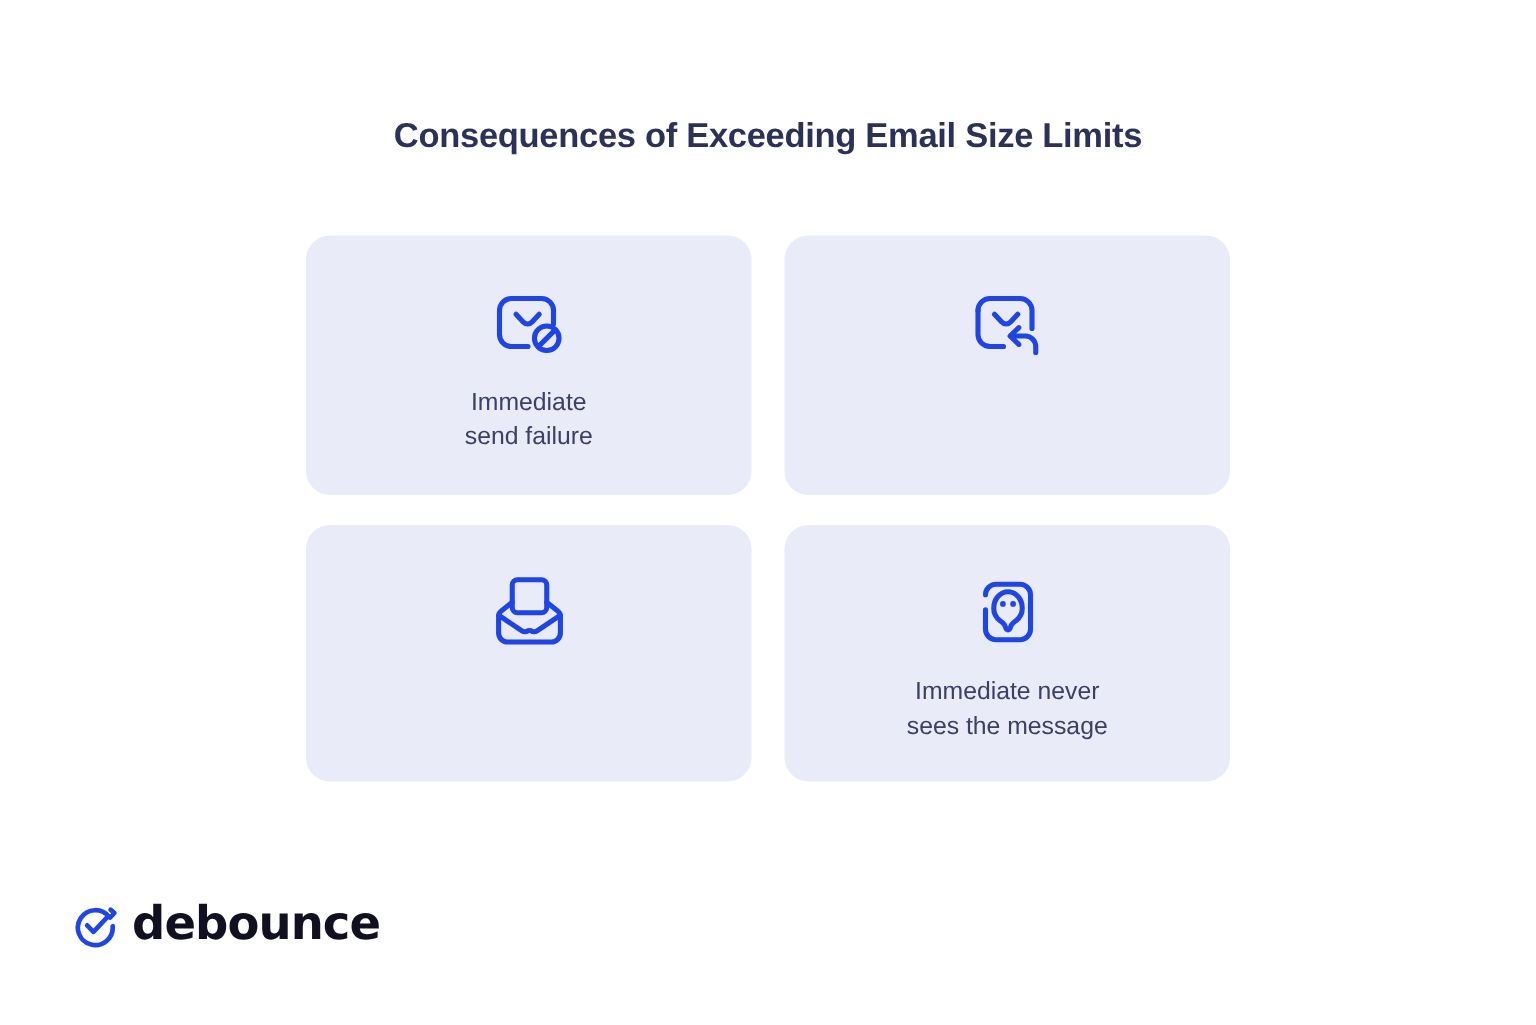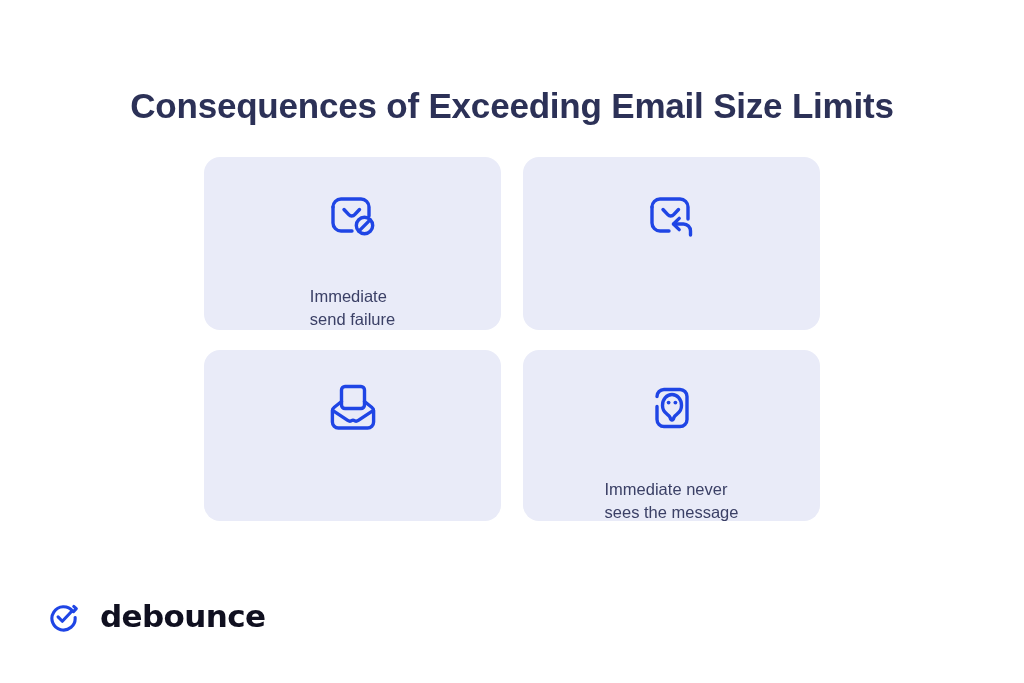--- a/index.html
+++ b/index.html
@@ -20,21 +20,21 @@
     inset: 0;
   }
 
   
   .title {
     position: absolute;
     left: 0;
     top: 62px;
     width: 1024px;
     text-align: center;
-    font-size: 35px;
+    font-size: 23px;
     font-weight: bold;
     color: #2c3157;
     letter-spacing: -0.2px;
     line-height: 1.2;
   }
 
   
   .card-grid {
     position: absolute;
     left: 204px;
@@ -67,32 +67,32 @@
   .card-icon svg {
     width: 56px;
     height: 56px;
     display: block;
   }
 
   .card-label {
     font-size: 16.5px;
     line-height: 1.42;
     color: #3b4066;
+    text-align: center;
     white-space: pre-line;
-    margin-top: 28px;
   }
 
   
   .logo {
     position: absolute;
     left: 48px;
     top: 601px;
     display: flex;
     align-items: center;
-    gap: 21px;
+    gap: 9px;
   }
   .logo-mark {
     width: 31px;
     height: 31px;
     display: block;
   }
   .logo-mark svg { display: block; }
   .logo-word {
     font-size: 31px;
     font-weight: bold;

